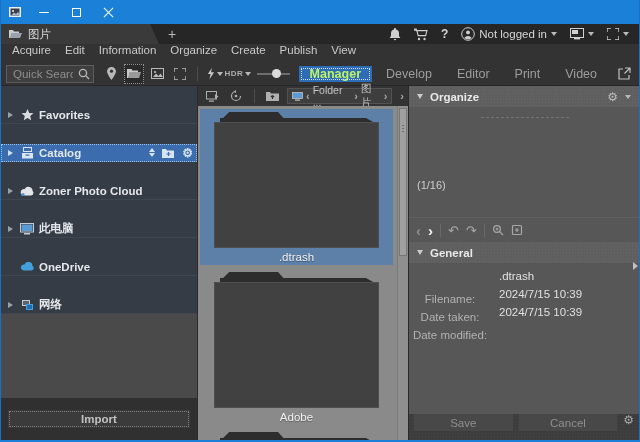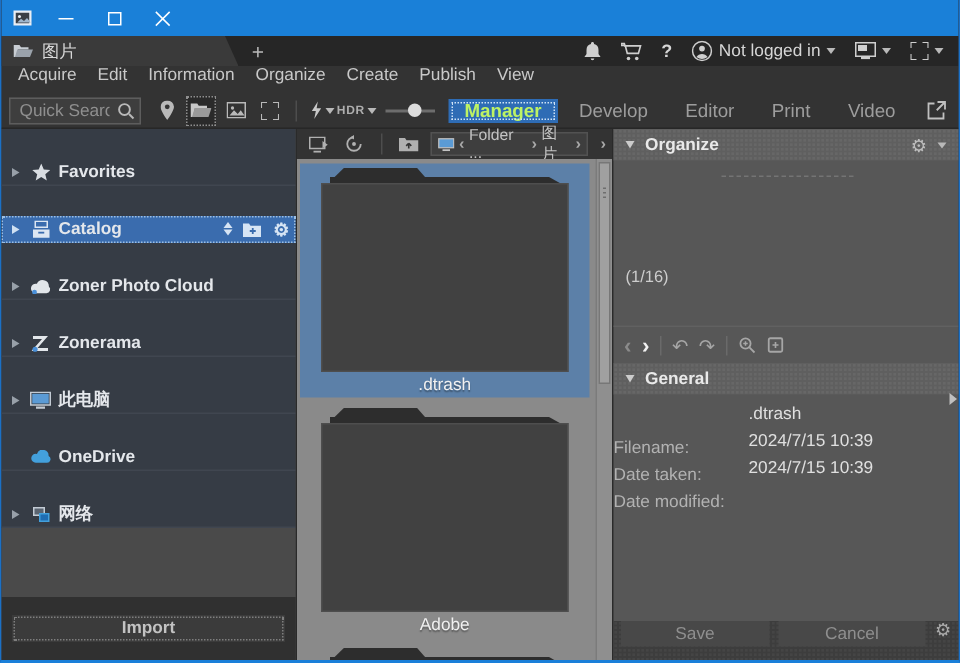--- a/index.html
+++ b/index.html
@@ -118,21 +118,21 @@
   .hist-dash{ position:absolute; left:72px; top:10px; width:88px; border-top:1px dashed #747474; }
   .counter{ position:absolute; left:8px; bottom:4px; color:#cdcdcd; font-size:11px; }
   .insp-gap{ height:23px; border-bottom:1px solid #616161; }
   .nav-row{ height:24px; display:flex; align-items:center; gap:7px; padding:0 7px; color:#a6a6a6; }
   .nav-row .ch{ font-size:15px; font-weight:bold; line-height:1; }
   .nav-row .dim{ color:#8b8b8b; } .nav-row .lit{ color:#f2f2f2; }
   .nav-row .rot{ font-size:13px; line-height:1; }
   .nav-sep{ width:1px; height:13px; background:#6a6a6a; }
   .fields{ padding:4px 0 0; }
   .fieldrow{ display:flex; height:18px; align-items:center; font-size:11.5px; }
-  .flabel{ width:90px; text-align:left; color:#b2b2b2; padding-right:8px; flex:0 0 auto;margin-top:45px; }
+  .flabel{ width:90px; text-align:center; color:#b2b2b2; padding-right:8px; flex:0 0 auto;margin-top:45px; }
   .fvalue{ color:#e0e0e0; }
   .insp-fill{ flex:1; }
   .actions{ height:26px; background:#3d3d3d; display:flex; align-items:flex-start; gap:6px; padding:0 5px;
     background-image:radial-gradient(rgba(255,255,255,.04) 1px, transparent 1px); background-size:3px 3px; }
   .act-btn{ flex:1; height:17px; background:#484848; color:#8f8f8f; font-size:11.5px;
     display:flex; align-items:center; justify-content:center; }
   .collapse-r{ position:absolute; right:1px; top:176px; width:0; height:0;
     border-top:4px solid transparent; border-bottom:4px solid transparent; border-left:5px solid #c0c0c0; }
   svg{ display:block; }
 </style>
@@ -327,30 +327,20 @@
         </div>
         <div class="side-row">
           <span class="tri"></span>
           <span class="sicon">
             <svg width="14" height="10" viewBox="0 0 14 10">
                 <path d="M4 9.5a3.2 3.2 0 1 1 .6-6.3A4.2 4.2 0 0 1 12.6 5 2.6 2.6 0 0 1 11 9.5z" fill="#e2e6ea"></path>
                 <circle cx="3" cy="8.7" r="1.6" fill="#4a90d9"></circle>
               </svg>
           </span>
           <span>Zoner Photo Cloud</span>
-        </div>
-        <div class="side-row">
-          <span class="tri"></span>
-          <span class="sicon">
-            <svg width="12" height="12" viewBox="0 0 12 12">
-                <path d="M1 1h10L4 9h7v2H0l7-8H1z" fill="#e2e6ea"></path>
-                <circle cx="2.4" cy="9.8" r="1.7" fill="#4a90d9"></circle>
-              </svg>
-          </span>
-          <span>Zonerama</span>
         </div>
         <div class="side-row">
           <span class="tri"></span>
           <span class="sicon">
             <svg width="14" height="12" viewBox="0 0 14 12">
                 <rect x="0.5" y="0.5" width="13" height="8.5" fill="none" stroke="#c3cbd4" stroke-width="1"></rect>
                 <rect x="1.5" y="1.5" width="11" height="6.5" fill="#5b9bd5"></rect>
                 <rect x="4" y="10" width="6" height="1.5" fill="#c3cbd4"></rect>
               </svg>
           </span>

